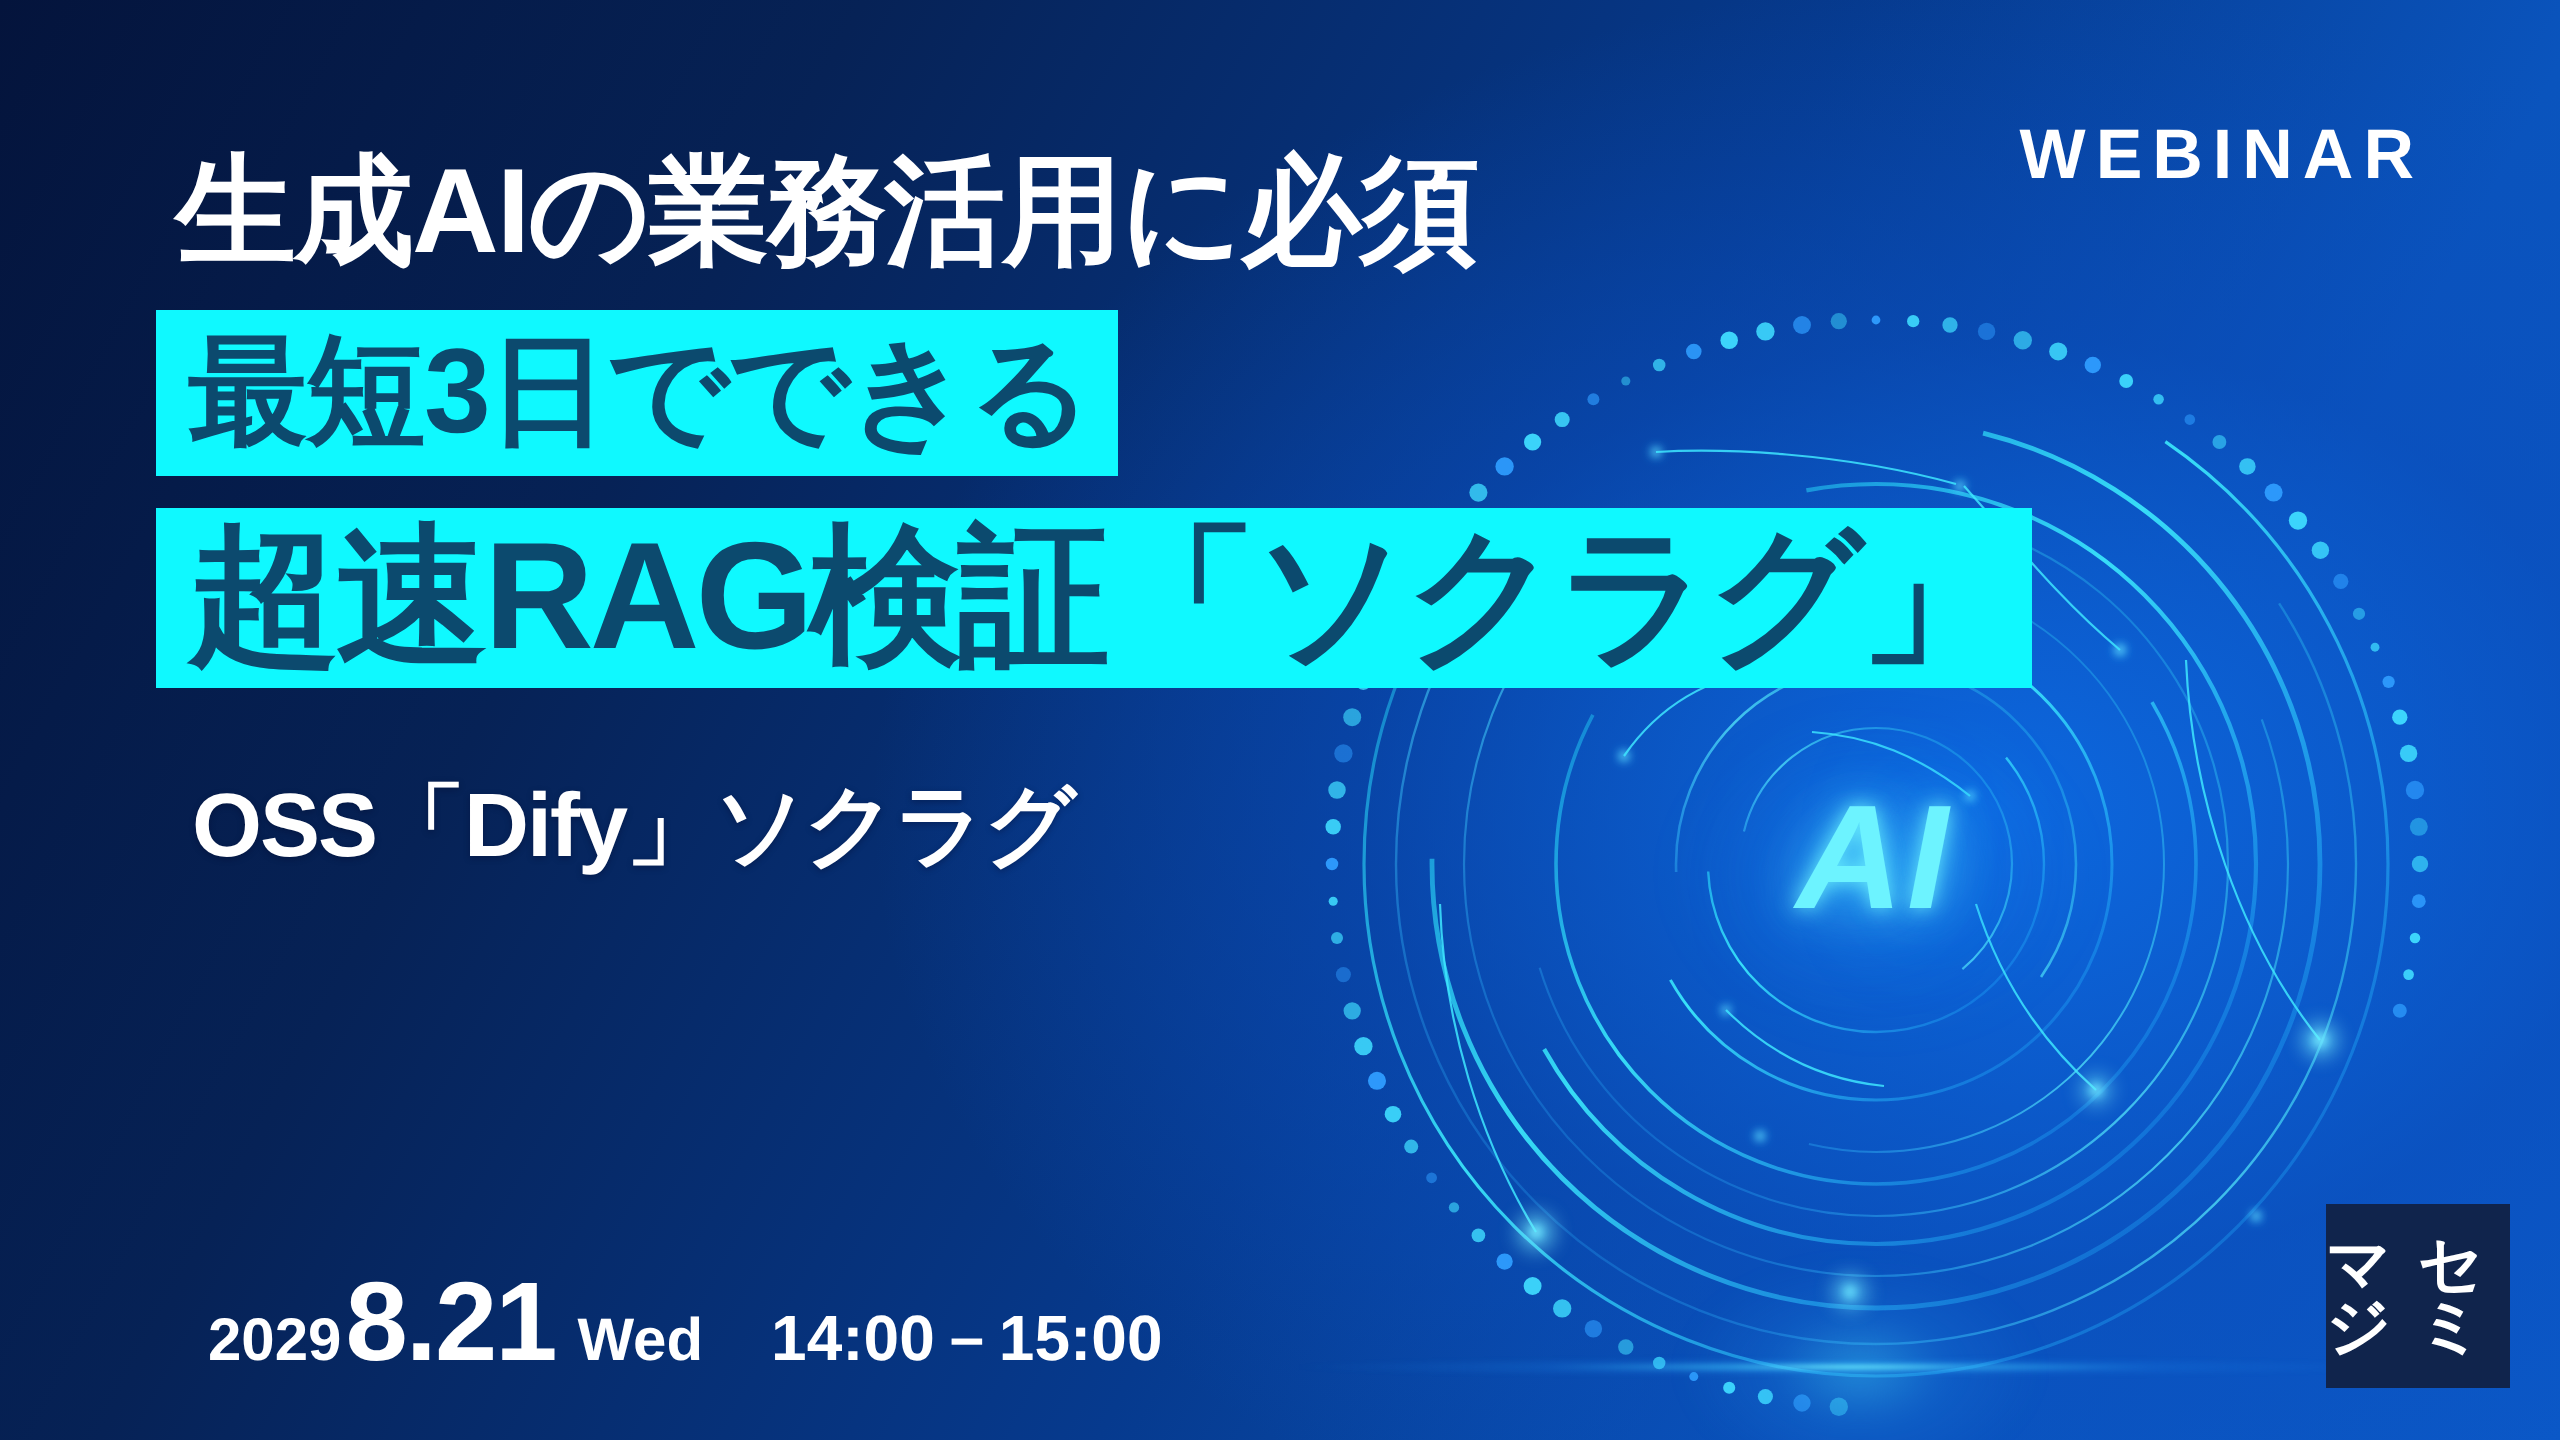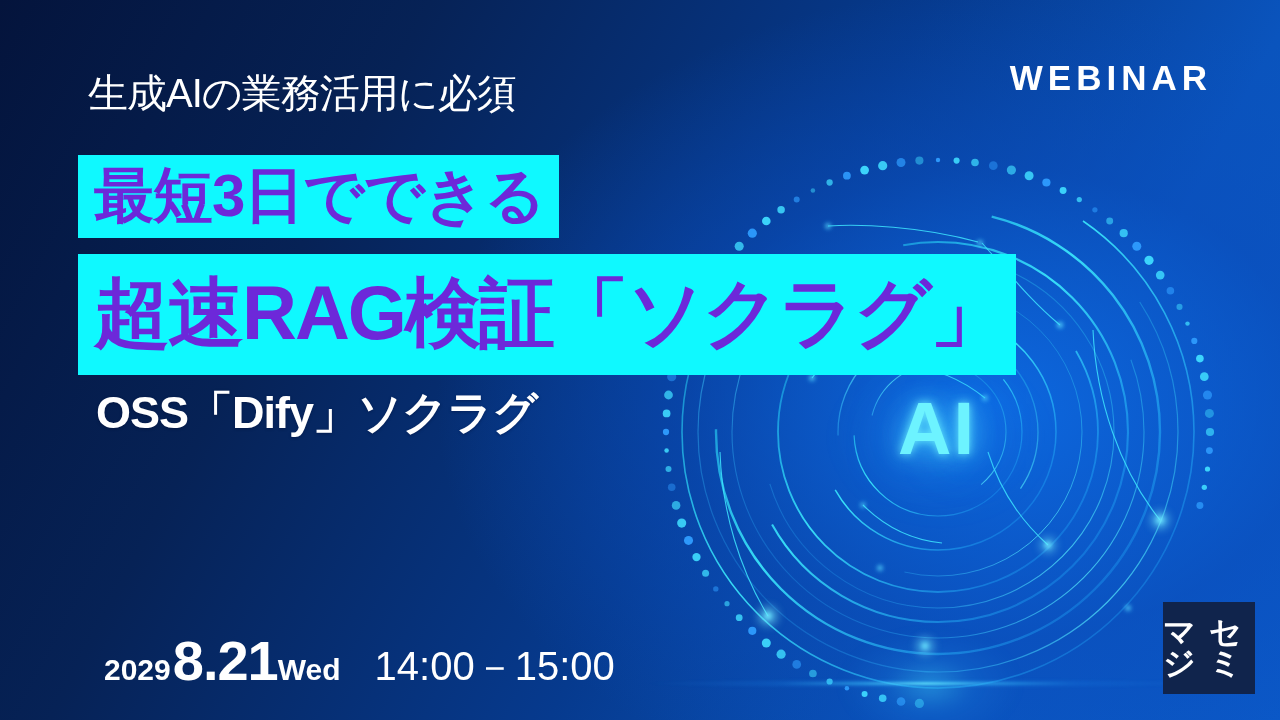--- a/index.html
+++ b/index.html
@@ -31,55 +31,56 @@
     background:radial-gradient(ellipse 90px 55px at 50% 50%, rgba(70,220,255,0.40) 0%, rgba(40,160,245,0.14) 48%, rgba(20,110,220,0) 100%);
     filter:blur(6px);
   }
 
   .ai-word{
     position:absolute; left:862px; top:386px;
     width:150px; text-align:center;
     font-size:74px; font-weight:bold; letter-spacing:2px;
     color:#6df3ff;
     text-shadow:0 0 10px rgba(110,245,255,.95), 0 0 26px rgba(60,200,255,.85), 0 0 52px rgba(40,150,255,.65);
+    font-style:italic;
   }
   .ai-halo{
     position:absolute; left:832px; top:352px;
     width:216px; height:170px;
     background:radial-gradient(ellipse 108px 85px at 50% 50%, rgba(80,210,255,.30) 0%, rgba(40,150,250,.10) 52%, rgba(20,110,220,0) 100%);
     filter:blur(8px);
   }
 
   
   .kicker{
     position:absolute; left:88px; top:66px;
-    font-size:40px; font-weight:normal; color:#ffffff;
+    font-size:60px; font-weight:bold; color:#ffffff;
     letter-spacing:-1px; white-space:nowrap;
   }
 
   .webinar{
     position:absolute; right:68px; top:58px;
     font-size:35px; font-weight:bold; color:#ffffff;
     letter-spacing:5px; white-space:nowrap;
   }
 
   .band{
     position:absolute;
     background:#0ff9ff;
-    color:#6d28d9;
+    color:#0c4a6e;
     font-weight:bold;
     white-space:nowrap;
     display:flex; align-items:center;
   }
   .band1{
     left:78px; top:155px; height:83px; padding:0 14px 0 16px;
     font-size:60px; letter-spacing:-1px;
   }
   .band2{
-    left:78px; top:254px; height:121px; padding:0 12px 0 16px;
+    left:78px; top:254px; height:90px; padding:0 12px 0 16px;
     font-size:76px; letter-spacing:-2px;
   }
 
   .sub{
     position:absolute; left:96px;
     font-weight:bold; white-space:nowrap;
     font-size:45px; letter-spacing:-1px;
     text-shadow:0 1px 3px rgba(0,10,40,.35);
   }
   .sub1{ top:383px; }
@@ -88,22 +89,22 @@
   .c-white{ color:#ffffff;margin-top:32px; }
   .c-cyan { color:#2ae9f7; }
 
   
   .dateline{
     position:absolute; left:104px; top:628px;
     display:flex; align-items:baseline; color:#ffffff; white-space:nowrap;
   }
   .d-year { font-size:30px; font-weight:bold; letter-spacing:0px; }
   .d-day  { font-size:56px; font-weight:bold; margin-left:2px; letter-spacing:-1px;text-align:center; }
-  .d-dow  { font-size:30px; font-weight:bold; margin-left:0; }
-  .d-time { font-size:40px; font-weight:normal; margin-left:34px; letter-spacing:0px; }
+  .d-dow  { font-size:30px; font-weight:bold; margin-left:11px; }
+  .d-time { font-size:32px; font-weight:bold; margin-left:34px; letter-spacing:0px; }
 
   
   .logo{
     position:absolute; left:1163px; top:602px;
     width:92px; height:92px;
     background:#10244c;
     display:flex; flex-direction:row;
     align-items:center; justify-content:center;
     line-height:0.98;
   }

